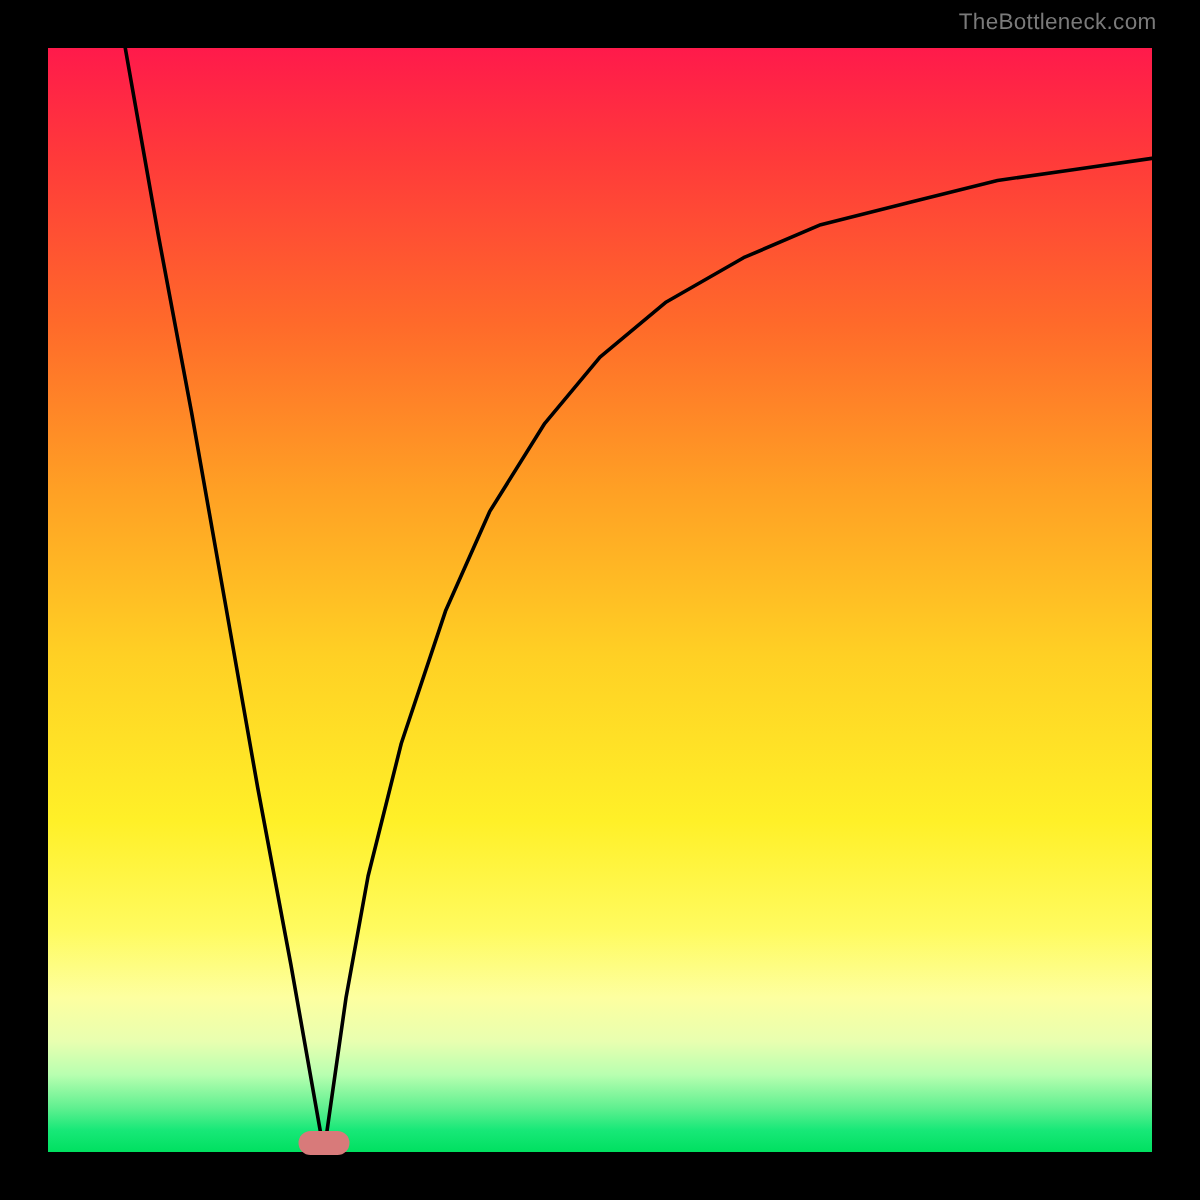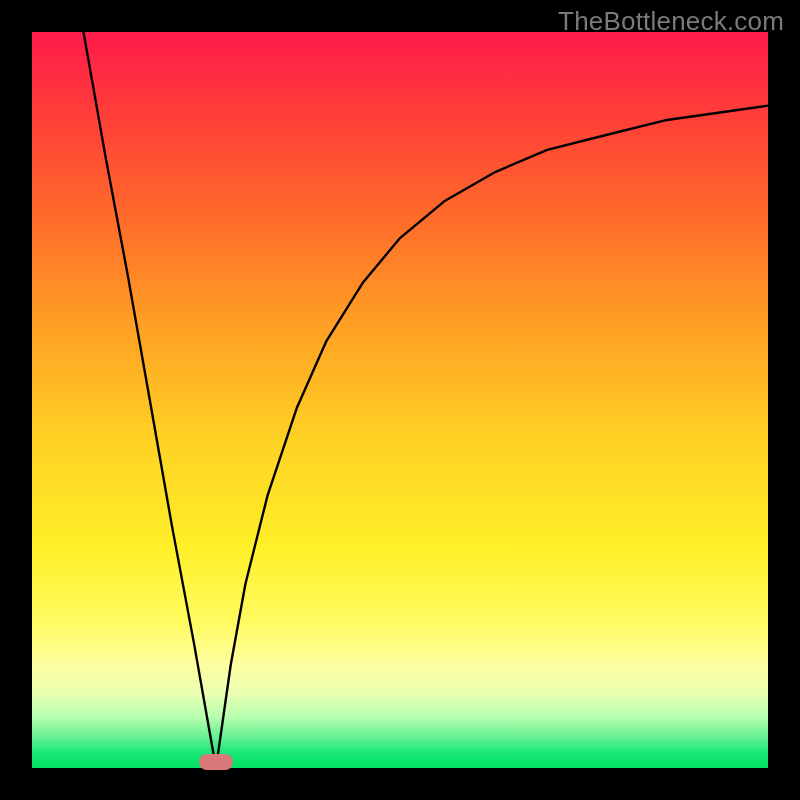--- a/index.html
+++ b/index.html
@@ -37,23 +37,23 @@
       #e8ffb0 90%,
       #b8ffb0 93%,
       #60f090 96%,
       #18e878 98%,
       #00e060 100%
     );
   }
   .watermark {
     position: absolute;
     top: 6px;
-    right: 16px;
+    right: 29px;
     color: #7a7a7a;
-    font-size: 26px;
+    font-size: 15px;
     letter-spacing: 0.2px;
     user-select: none;
   }
   svg.curve {
     position: absolute;
     left: 0;
     top: 0;
     width: 736px;
     height: 736px;
   }

